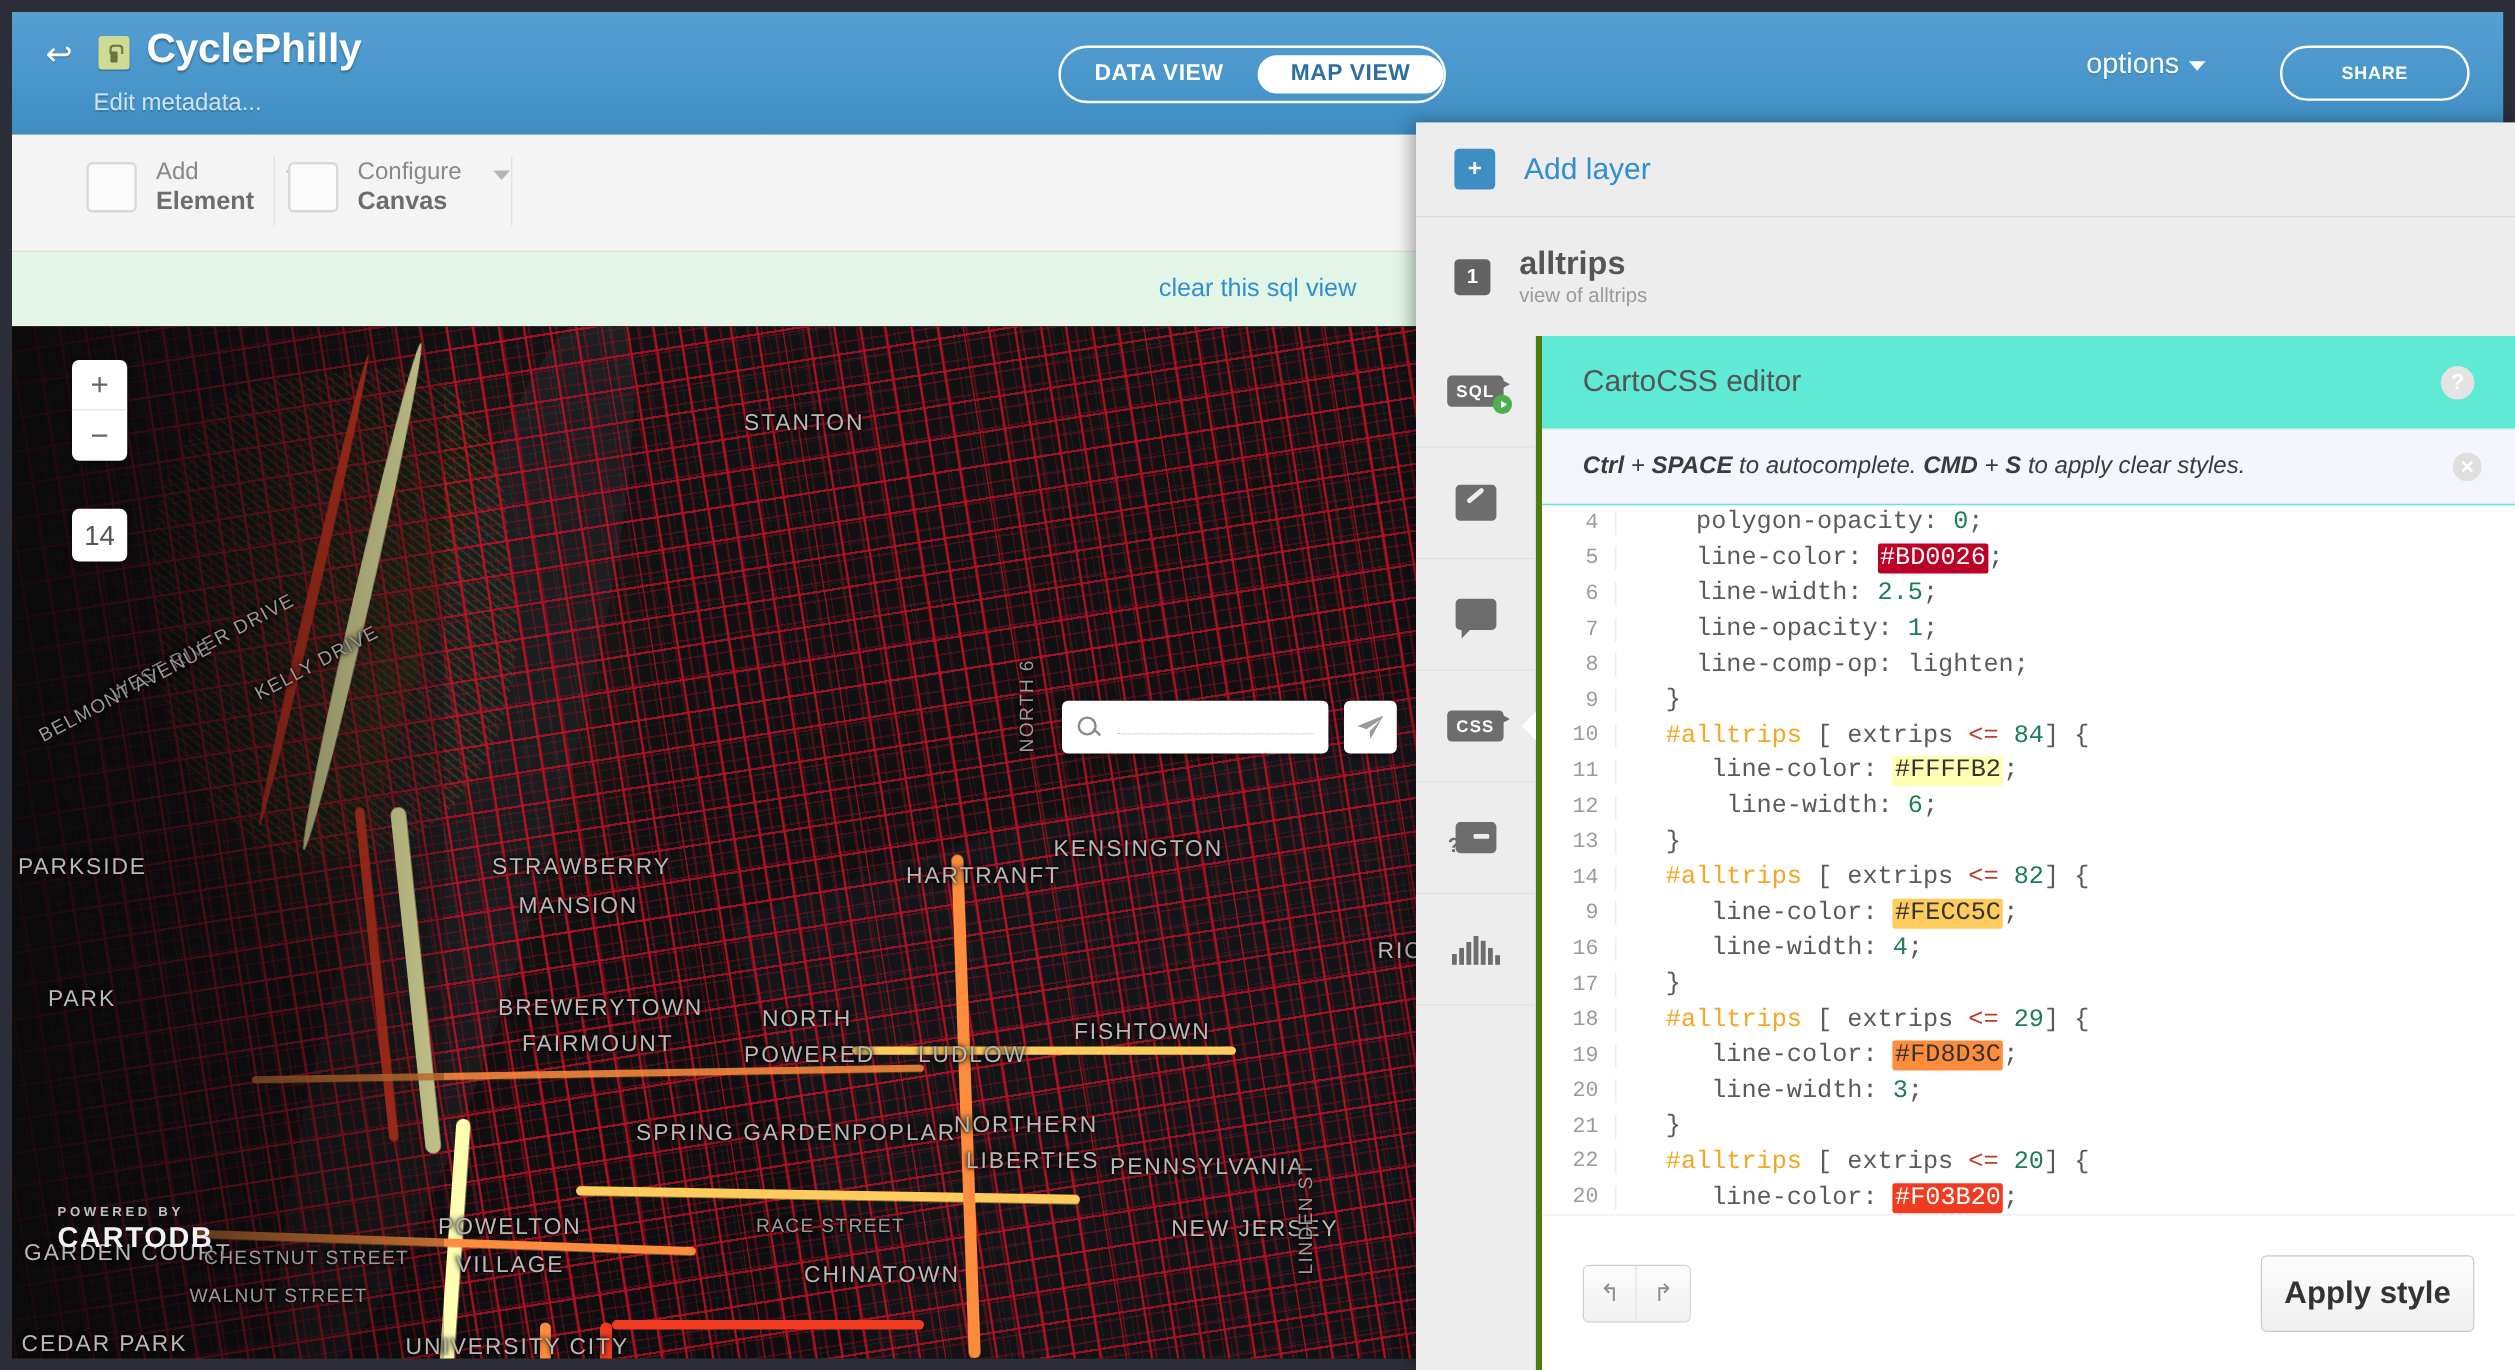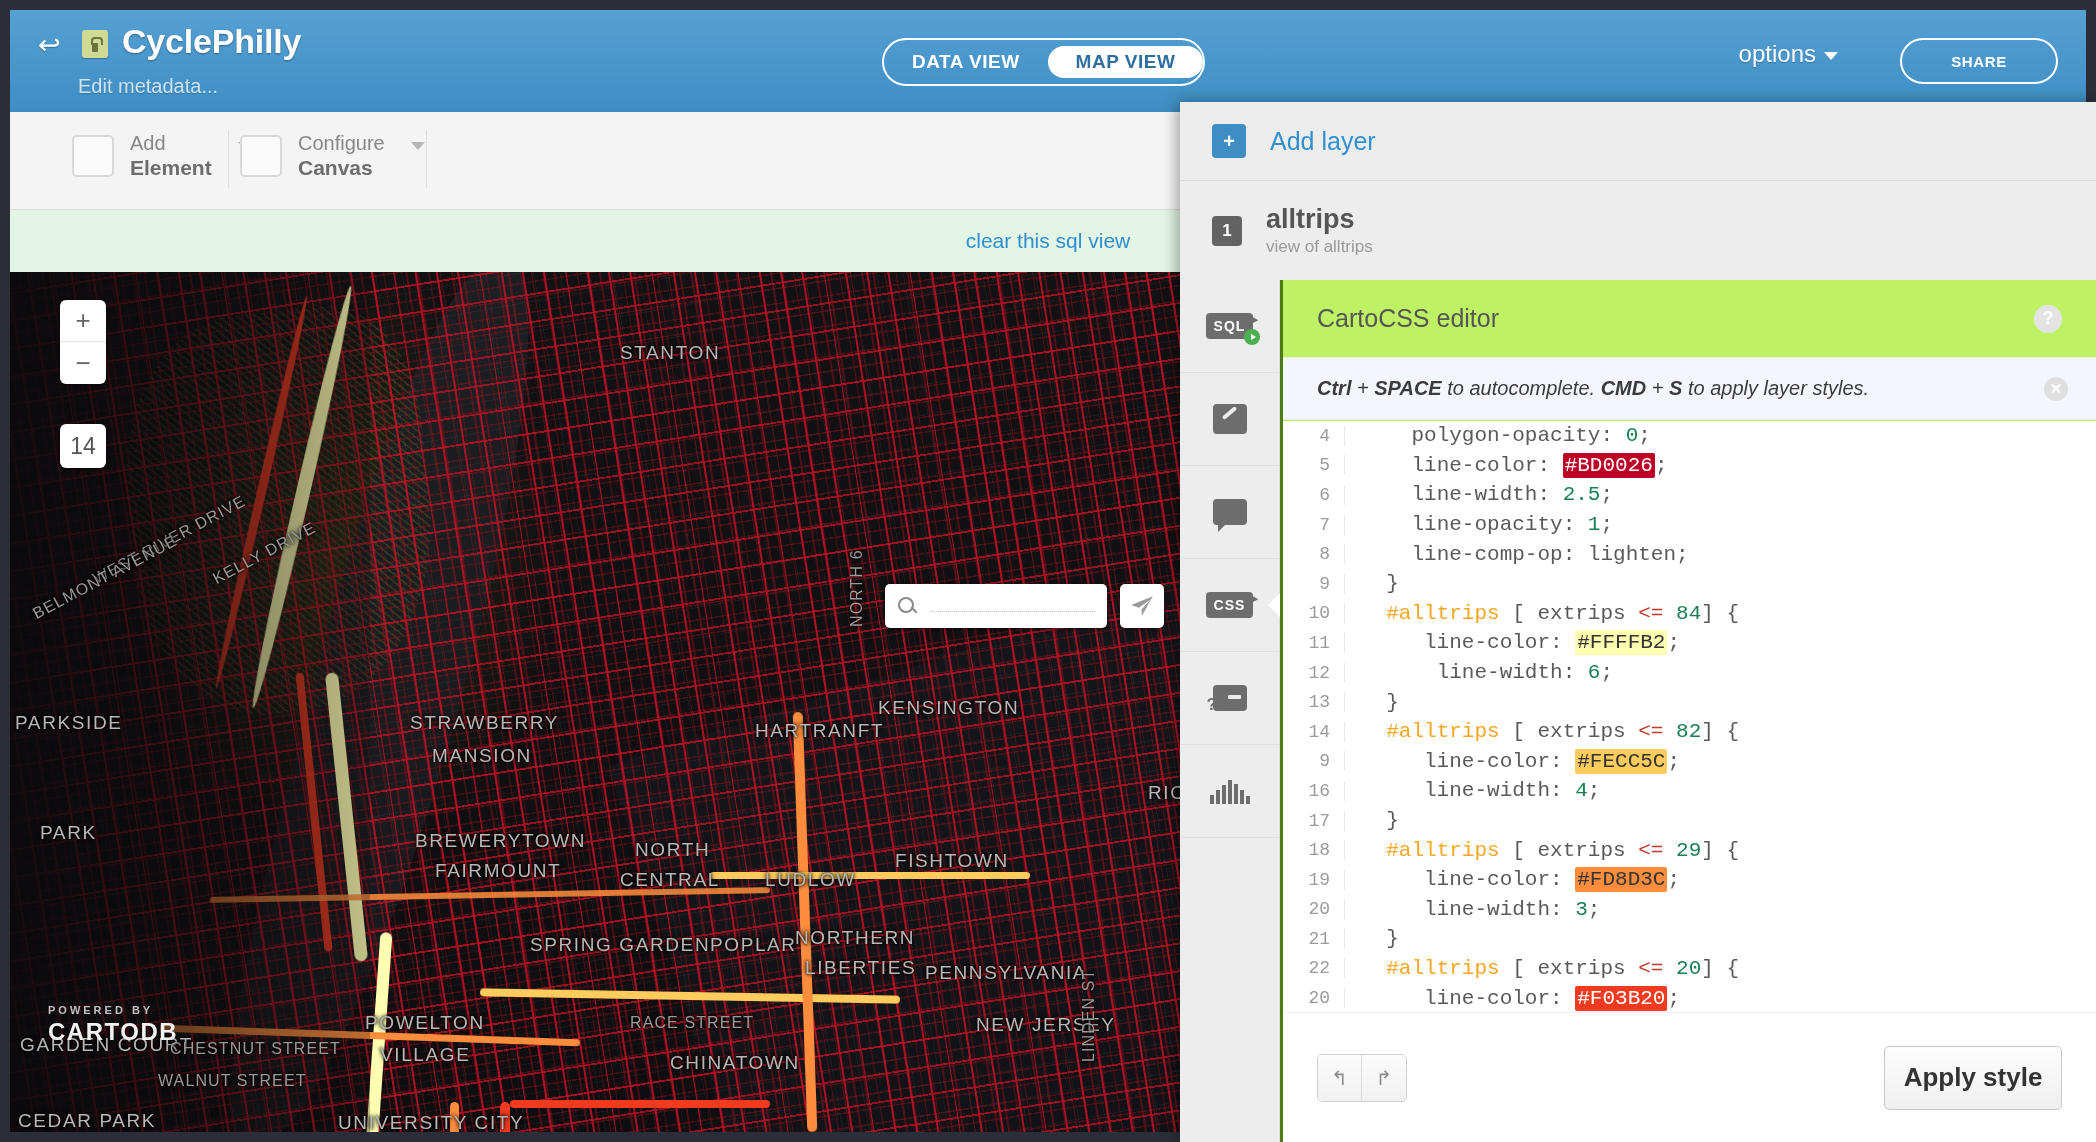--- a/index.html
+++ b/index.html
@@ -329,22 +329,22 @@
   .brush-ico:after{content:"";position:absolute;left:8px;top:7px;width:17px;height:4px;background:#ededed;transform:rotate(-40deg);border-radius:2px;}
   .bubble-ico { width:34px;height:26px;background:#6d6d6d;border-radius:4px;position:relative; }
   .bubble-ico:after{content:"";position:absolute;left:5px;bottom:-7px;width:0;height:0;border-left:9px solid #6d6d6d;border-bottom:9px solid transparent;}
   .iw-ico { width:34px;height:26px;background:#6d6d6d;border-radius:4px;position:relative; }
   .iw-ico:after{content:"";position:absolute;right:6px;top:10px;width:13px;height:4px;background:#ededed;border-radius:1px;}
   .iw-q { position:absolute; left:-6px; bottom:-4px; color:#6d6d6d; font-size:17px; font-weight:bold; }
   .chart-ico { display:flex; align-items:flex-end; gap:2px; height:26px; }
   .chart-ico i { display:block; width:4px; background:#6d6d6d; }
 
   .editor {
-    position:absolute; left: 100px; top: 178px; right: 0; bottom: 0; background:#bef264;
-    border-left:3px solid #4d7c0f;
+    position:absolute; left: 100px; top: 178px; right: 0; bottom: 0; background:#5eead4;
+    border-left:5px solid #4d7c0f;
   }
   .editor-head {
     height: 78px; display:flex; align-items:center; padding: 0 34px;
     border-bottom:1px solid #eee;
   }
   .editor-title { font-size: 25px; color:#555; }
   .help-dot {
     margin-left:auto; width: 28px; height:28px; border-radius:50%; background:#e4e4e4;
     color:#fff; font-size:18px; font-weight:bold; display:flex;align-items:center;justify-content:center;
   }
@@ -466,21 +466,21 @@
       <div class="mask-left"></div>
       <div class="mask-right"></div>
       <div id="map-labels">
           <div class="mlabel" style="left: 610px; top: 70px;">STANTON</div>
           <div class="mlabel" style="left: 400px; top: 440px;">STRAWBERRY</div>
           <div class="mlabel" style="left: 422px; top: 473px;">MANSION</div>
           <div class="mlabel" style="left: 745px; top: 448px;">HARTRANFT</div>
           <div class="mlabel" style="left: 868px; top: 425px;">KENSINGTON</div>
           <div class="mlabel" style="left: 405px; top: 558px;">BREWERYTOWN</div>
           <div class="mlabel" style="left: 625px; top: 567px;">NORTH</div>
-          <div class="mlabel" style="left: 610px; top: 597px;">CENTRAL</div>
+          <div class="mlabel" style="left: 610px; top: 597px;">POWERED</div>
           <div class="mlabel" style="left: 755px; top: 597px;">LUDLOW</div>
           <div class="mlabel" style="left: 885px; top: 578px;">FISHTOWN</div>
           <div class="mlabel" style="left: 425px; top: 588px;">FAIRMOUNT</div>
           <div class="mlabel" style="left: 520px; top: 662px;">SPRING GARDEN</div>
           <div class="mlabel" style="left: 700px; top: 662px;">POPLAR</div>
           <div class="mlabel" style="left: 785px; top: 655px;">NORTHERN</div>
           <div class="mlabel" style="left: 795px; top: 685px;">LIBERTIES</div>
           <div class="mlabel" style="left: 915px; top: 690px;">PENNSYLVANIA</div>
           <div class="mlabel" style="left: 935px; top: 742px; padding-left: 31px;">NEW JERSEY</div>
           <div class="mlabel" style="left: 355px; top: 740px;">POWELTON</div>
@@ -580,21 +580,21 @@
       </div>
     </div>
 
     <div class="editor">
       <div class="editor-head">
         <span class="editor-title">CartoCSS editor</span>
         <span class="help-dot">?</span>
       </div>
 
       <div class="hintbar">
-        <span class="hint-txt"><b>Ctrl</b><span> + </span><b>SPACE</b><span> to autocomplete. </span><b>CMD</b><span> + </span><b>S</b><span> to apply layer styles.</span></span>
+        <span class="hint-txt"><b>Ctrl</b><span> + </span><b>SPACE</b><span> to autocomplete. </span><b>CMD</b><span> + </span><b>S</b><span> to apply clear styles.</span></span>
         <span class="hint-x">✕</span>
       </div>
 
       <div class="code" id="code-area">
           <div class="codeline">
             <div class="ln">4</div>
             <div class="cd">    <span class="tk-prop">polygon-opacity: </span><span class="tk-num">0</span><span class="tk-prop">;</span></div>
           </div>
           <div class="codeline">
             <div class="ln">5</div>

